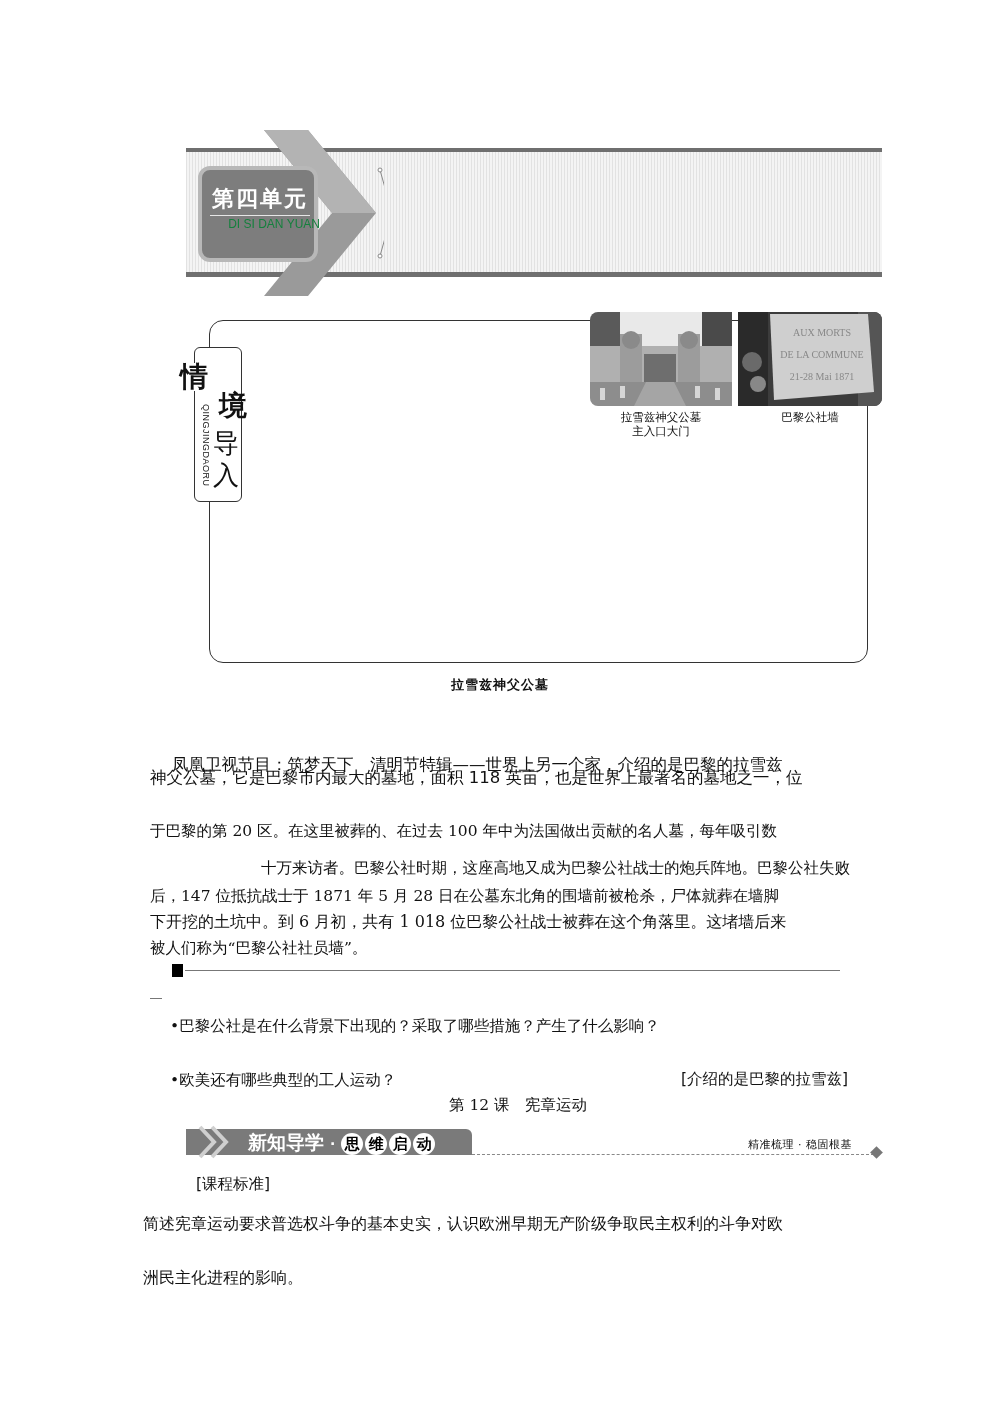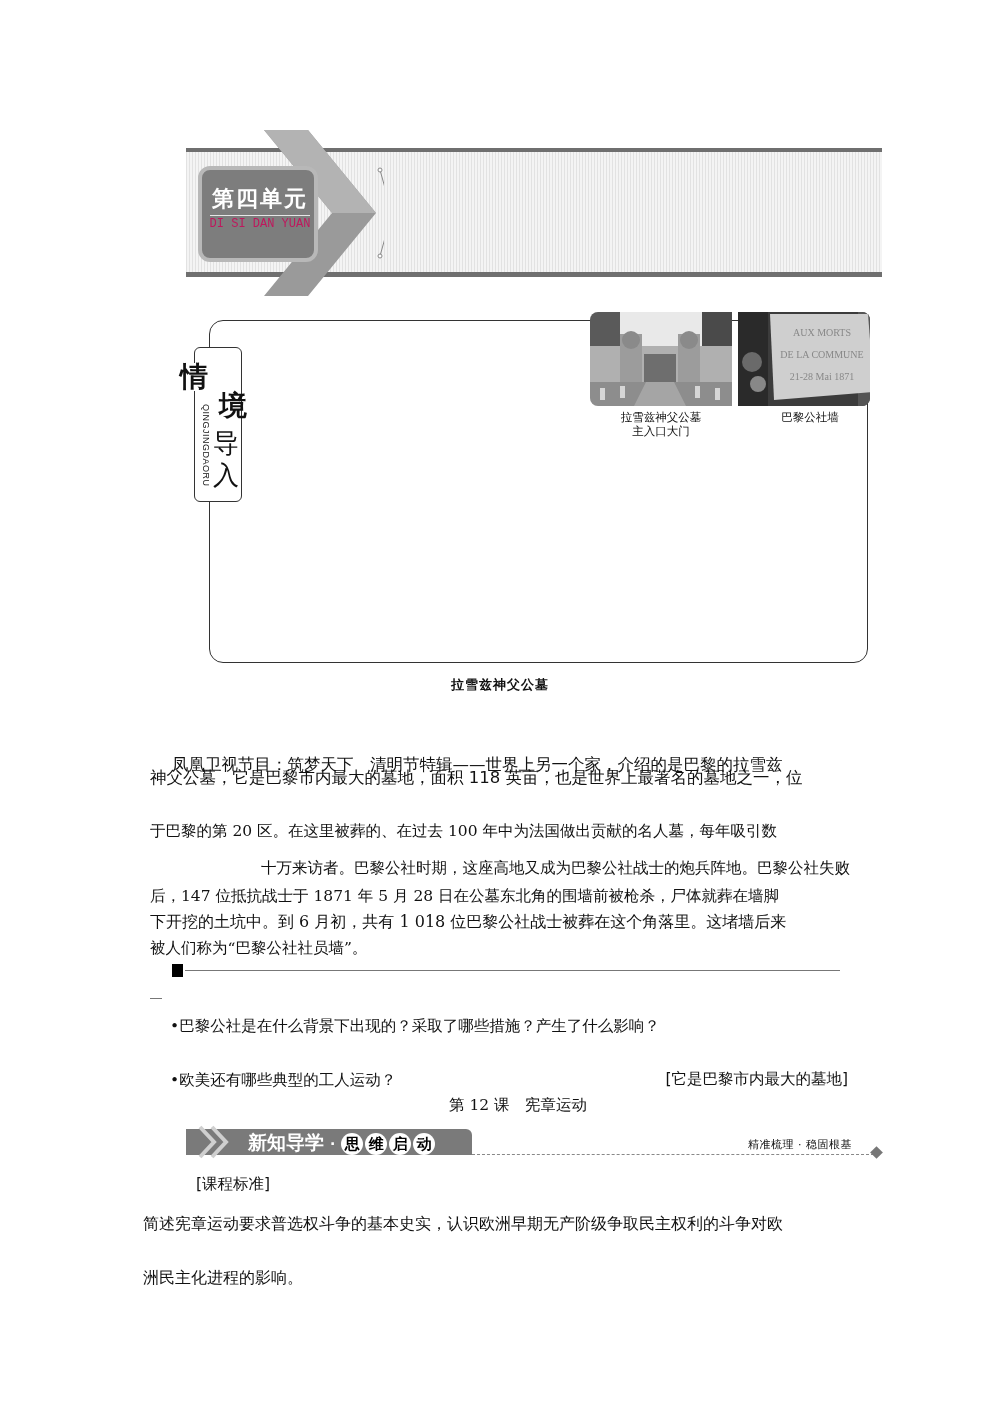--- a/index.html
+++ b/index.html
@@ -13,42 +13,42 @@
   .banner-bar.top { top: 0; }
   .banner-bar.bot { top: 124px; height: 5px; }
   .banner-stripes { position: absolute; left: 0; top: 4px; width: 696px; height: 120px;
       background: repeating-linear-gradient(90deg, #e2e2e2 0 1px, #f4f4f4 1px 3px); }
   .banner-arrow { position: absolute; left: 78px; top: -18px; width: 120px; height: 166px; }
   .unit-box { position: absolute; left: 12px; top: 18px; width: 120px; height: 96px;
       background: #7d7d7d; border-radius: 12px; border: 4px solid #b8b8b8; box-sizing: border-box; }
   .unit-title { position: absolute; left: 14px; top: 36px; width: 120px; text-align: center;
       color: #fff; font-size: 22px; font-weight: bold; letter-spacing: 2px; }
   .unit-sep { position: absolute; left: 24px; top: 67px; width: 100px; height: 1px; background: #e6e6e6; }
-  .unit-pinyin { position: absolute; left: 14px; top: 69px; width: 120px; text-align: center;
-      color: #be185d; font-size: 12px; font-family: Liberation Mono, monospace; }
+  .unit-pinyin { position: absolute; left: 14px; top: 69px; width: 120px; text-align: right;
+      color: #15803d; font-size: 12px; font-family: Liberation Sans, sans-serif; }
   .title-box { position: absolute; left: 202px; top: 20px; width: 486px; height: 88px;
       background: #fff; border: 1px solid #9a9a9a; border-radius: 10px; box-sizing: border-box; }
   .title-text { position: absolute; left: 0; top: 24px; width: 486px; text-align: center;
       font-size: 31px; font-weight: bold; letter-spacing: 3px; color: #111; }
 
   
   .frame { left: 209px; top: 320px; width: 659px; height: 343px;
       border: 1.2px solid #333; border-radius: 14px; box-sizing: border-box; }
   .tag { left: 194px; top: 347px; width: 48px; height: 155px;
       border: 1.2px solid #333; border-radius: 6px; background: #fff; box-sizing: border-box; }
   .tag-qing { left: 180px; top: 363px; font-size: 28px; font-weight: bold; background:#fff; line-height: 1; }
   .tag-jing { left: 219px; top: 392px; font-size: 28px; font-weight: bold; line-height: 1; }
   .tag-dao  { left: 213px; top: 430px; font-size: 26px; line-height: 1; }
   .tag-ru   { left: 213px; top: 462px; font-size: 26px; line-height: 1; }
   .tag-pinyin { left: 201px; top: 404px; font-size: 9px; writing-mode: vertical-rl;
       font-family: "Liberation Sans", sans-serif; letter-spacing: 0.5px; }
 
   .photo { top: 312px; height: 94px; border-radius: 8px; overflow: hidden; }
   .photo1 { left: 590px; width: 142px; border-radius: 8px 0 0 8px; }
-  .photo2 { left: 738px; width: 132px; border-radius: 0 8px 8px 0; }
+  .photo2 { left: 738px; width: 144px; border-radius: 0 8px 8px 0; }
   .photo svg { display: block; }
   .cap { font-size: 11.5px; text-align: center; line-height: 14px; font-family: "DejaVu Serif", serif; }
   .cap1 { left: 590px; top: 410px; width: 142px; }
   .cap2 { left: 738px; top: 410px; width: 144px; }
 
   .frame-caption { left: 0; width: 1000px; top: 676px; text-align: center; font-size: 13px;
       font-weight: bold; font-family: "DejaVu Serif", serif; letter-spacing: 1px; }
 
   
   .p { left: 150px; width: 700px; font-size: 16.5px; line-height: 20px; white-space: nowrap; }
@@ -147,21 +147,21 @@
 <div class="abs p serif" style="top:886px; font-size:15.5px;">后，147 位抵抗战士于 1871 年 5 月 28 日在公墓东北角的围墙前被枪杀，尸体就葬在墙脚</div>
 <div class="abs p serif" style="top:912px; font-size:16px;">下开挖的土坑中。到 6 月初，共有 1 018 位巴黎公社战士被葬在这个角落里。这堵墙后来</div>
 <div class="abs p serif" style="top:938px; font-size:15.5px;">被人们称为“巴黎公社社员墙”。</div>
 
 <div class="abs rule-square"></div>
 <div class="abs rule"></div>
 <div class="abs dash2"></div>
 
 <div class="abs p serif" style="left:170px; top:1016px; font-size:15.5px;">•巴黎公社是在什么背景下出现的？采取了哪些措施？产生了什么影响？</div>
 <div class="abs p serif" style="left:170px; top:1070px; font-size:15.5px;">•欧美还有哪些典型的工人运动？</div>
-<div class="abs" style="left:646px; top:1069px; width:202px; text-align:right; font-size:15.5px;">[它是巴黎市内最大的墓地]</div>
+<div class="abs" style="left:646px; top:1069px; width:202px; text-align:right; font-size:15.5px;">[介绍的是巴黎的拉雪兹]</div>
 
 <div class="abs serif" style="left:0; width:1036px; top:1095px; text-align:center; font-size:15.5px;">第 12 课　宪章运动</div>
 
 <div class="abs sec-bar"></div>
 <svg class="abs sec-chev" width="40" height="34" viewBox="0 0 40 34">
   <polyline points="4,2 18,17 4,32" fill="none" stroke="#cfcfcf" stroke-width="4"></polyline>
   <polyline points="16,2 30,17 16,32" fill="none" stroke="#cfcfcf" stroke-width="4"></polyline>
 </svg>
 <div class="abs sec-title">
   <span>新知导学</span><span class="sec-dot">·</span><span class="circ">思</span><span class="circ">维</span><span class="circ">启</span><span class="circ">动</span>

